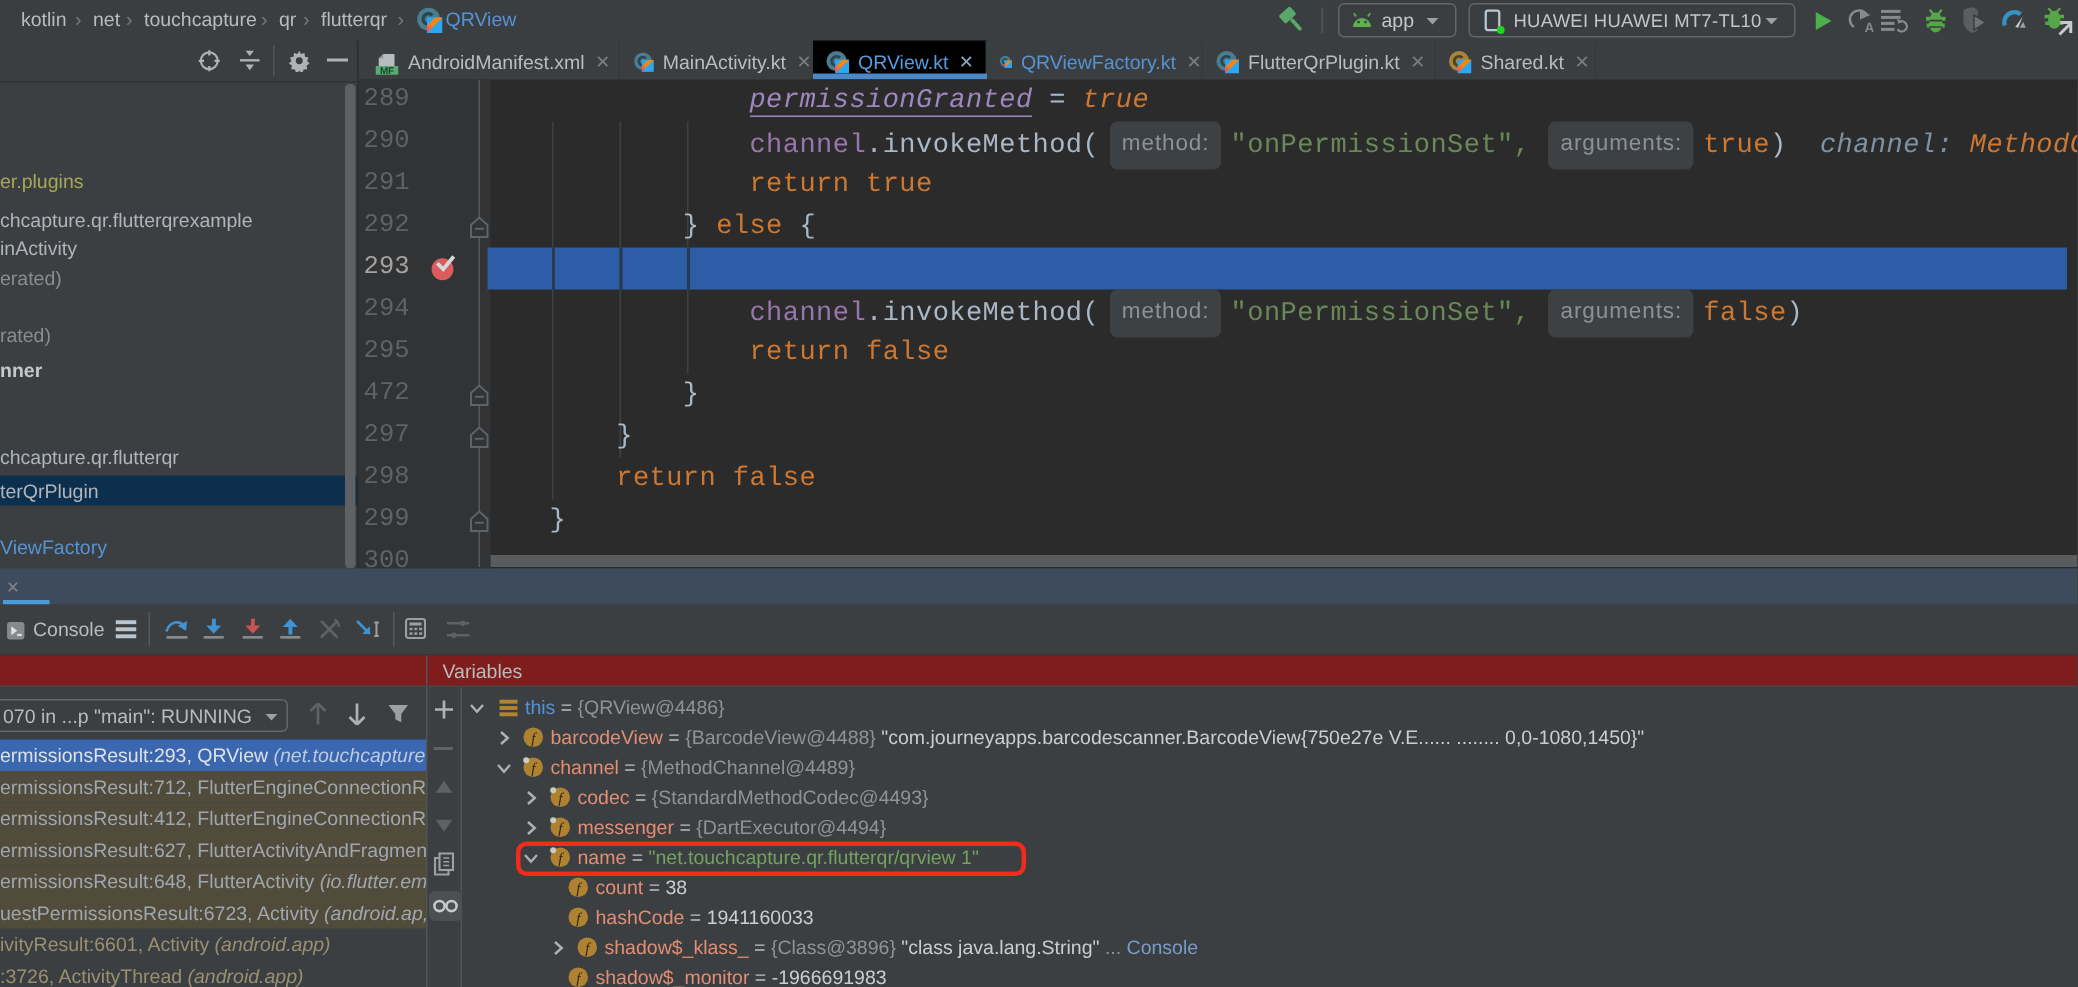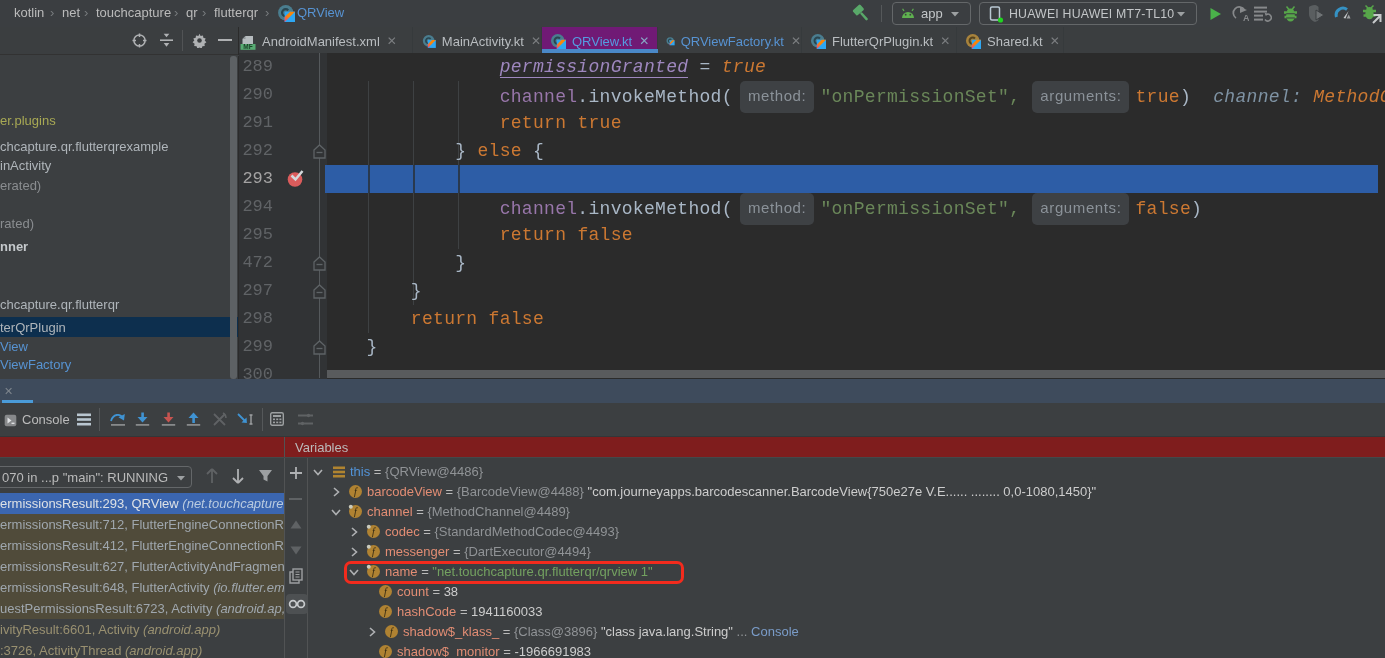--- a/index.html
+++ b/index.html
@@ -8,21 +8,21 @@
   .abs { position:absolute; }
   
   #navbar { left:0; top:0; width:1385px; height:27px; background:#3b3e41; }
   .crumb { position:absolute; top:5px; font-size:13px; color:#bbbbbb; white-space:nowrap; }
   .csep { color:#787b7e; }
   
   #row2 { left:0; top:27px; width:1385px; height:28px; background:#3b3e40; border-bottom:1px solid #323232; }
   #pph { position:absolute; left:0; top:0; width:239px; height:28px; border-right:1px solid #2b2b2b; }
   .tab { position:absolute; top:0; height:28px; display:flex; align-items:center; font-size:13px; color:#b9bdc0; white-space:nowrap; border-right:1px solid #363a3c; }
   .tab .x { color:#7b7e80; font-size:12px; margin-left:7px; }
-  .tabsel { background:#701a75; color:#559ce0; }
+  .tabsel { background:#000000; color:#559ce0; }
   .tabund { position:absolute; height:4px; background:#4a88c7; top:22px; }
   .bluetab { color:#5793d2; }
   
   #proj { left:0; top:56px; width:239px; height:323px; background:#3c3f41; border-right:1px solid #2b2b2b; overflow:hidden; }
   .prow { position:absolute; left:0; width:238px; height:19px; font-size:13px; line-height:19px; color:#afb5ba; white-space:nowrap; }
   
   #editor { left:239px; top:53px; width:1146px; height:326px; background:#2b2b2b; overflow:hidden; }
   #gutter { position:absolute; left:0; top:0; width:88px; height:326px; background:#313335; }
   .lnum { position:absolute; left:0; width:34px; text-align:right; font-family:"Liberation Mono", monospace; font-size:17px; color:#606366; height:28px; line-height:28px; }
   .cline { position:absolute; left:83px; height:28px; line-height:28px; font-family:"Liberation Mono", monospace; font-size:18px; letter-spacing:0.3px; color:#a9b7c6; white-space:pre; }
@@ -181,21 +181,21 @@
       <rect x="1" y="2.2" width="13" height="1.6" fill="#afb1b3" opacity="0"></rect>
     </svg>
     <div class="abs" style="left:182px;top:3px;width:1px;height:21px;background:#515355;"></div>
     <svg class="icon" style="left:192px;top:6px;" width="15" height="15" viewBox="0 0 15 15">
       <path fill="#afb1b3" d="M7.5 0.8 l1.1 2.2 2.4-.6 .3 2.4 2.4 .6 -1 2.2 1.7 1.7 -2 1.4 .4 2.4 -2.4 .2 -.8 2.3 -2.1-1.2 -2.1 1.2 -.8-2.3 -2.4-.2 .4-2.4 -2-1.4 1.7-1.7 -1-2.2 2.4-.6 .3-2.4 2.4 .6 Z"></path>
       <circle cx="7.5" cy="7.5" r="2.3" fill="#3b3e40"></circle>
     </svg>
     <div class="abs" style="left:218px;top:12px;width:14px;height:2px;background:#afb1b3;"></div>
   </div>
 
-  <div class="tab" style="left:240px;width:173px;">
+  <div class="tab" style="left:240px;width:173px;padding-left:10px;">
     <svg width="16" height="17" viewBox="0 0 16 17" style="margin-right:6px;">
       <path d="M5.5 3 H13 V11 H2.5 V6 Z" fill="#b6bcbf"></path>
       <path d="M5.5 3 L5.5 6 L2.5 6 Z" fill="#8f9598"></path>
       <rect x="0.5" y="11" width="15" height="5.8" fill="#57ab73"></rect>
       <text x="8" y="16" font-size="6.5" font-weight="bold" fill="#1c4229" text-anchor="middle" font-family="Liberation Sans">MF</text>
     </svg>
     AndroidManifest.xml<span class="x">✕</span>
   </div>
   <div class="tab" style="left:414px;width:128px;padding-left:8px;">
     <svg width="16" height="16" viewBox="0 0 16.5 16.5" style="margin-right:6px;">
@@ -232,21 +232,20 @@
 <div class="abs" id="proj">
   <div class="prow" style="top:81px;">chcapture.qr.flutterqrexample</div>
   <div class="prow" style="top:55px;color:#a8a954;">er.plugins</div>
   <div class="prow" style="top:100px;">inActivity</div>
   <div class="prow" style="top:120px;color:#8a8d90;">erated)</div>
   <div class="prow" style="top:158px;color:#8a8d90;">rated)</div>
   <div class="prow" style="top:181px;font-weight:bold;color:#c5c9cc;">nner</div>
   <div class="prow" style="top:239px;">chcapture.qr.flutterqr</div>
   <div class="abs" style="left:0;top:261px;width:238px;height:20px;background:#0d2f4e;"></div>
   <div class="prow" style="top:262px;">terQrPlugin</div>
-  <div class="prow" style="top:281px;color:#5793d2;">View</div>
   <div class="prow" style="top:299px;color:#5793d2;">ViewFactory</div>
   <div class="abs" style="left:230px;top:0;width:7px;height:323px;background:#5d6164;border-radius:3px;"></div>
 </div>
 <div class="abs" id="editor">
   <div id="gutter"></div>
   <div id="hl293"></div>
   <div class="lnum" style="top:0px;">289</div>
   <div class="lnum" style="top:28px;">290</div>
   <div class="lnum" style="top:56px;">291</div>
   <div class="lnum" style="top:84px;">292</div>

